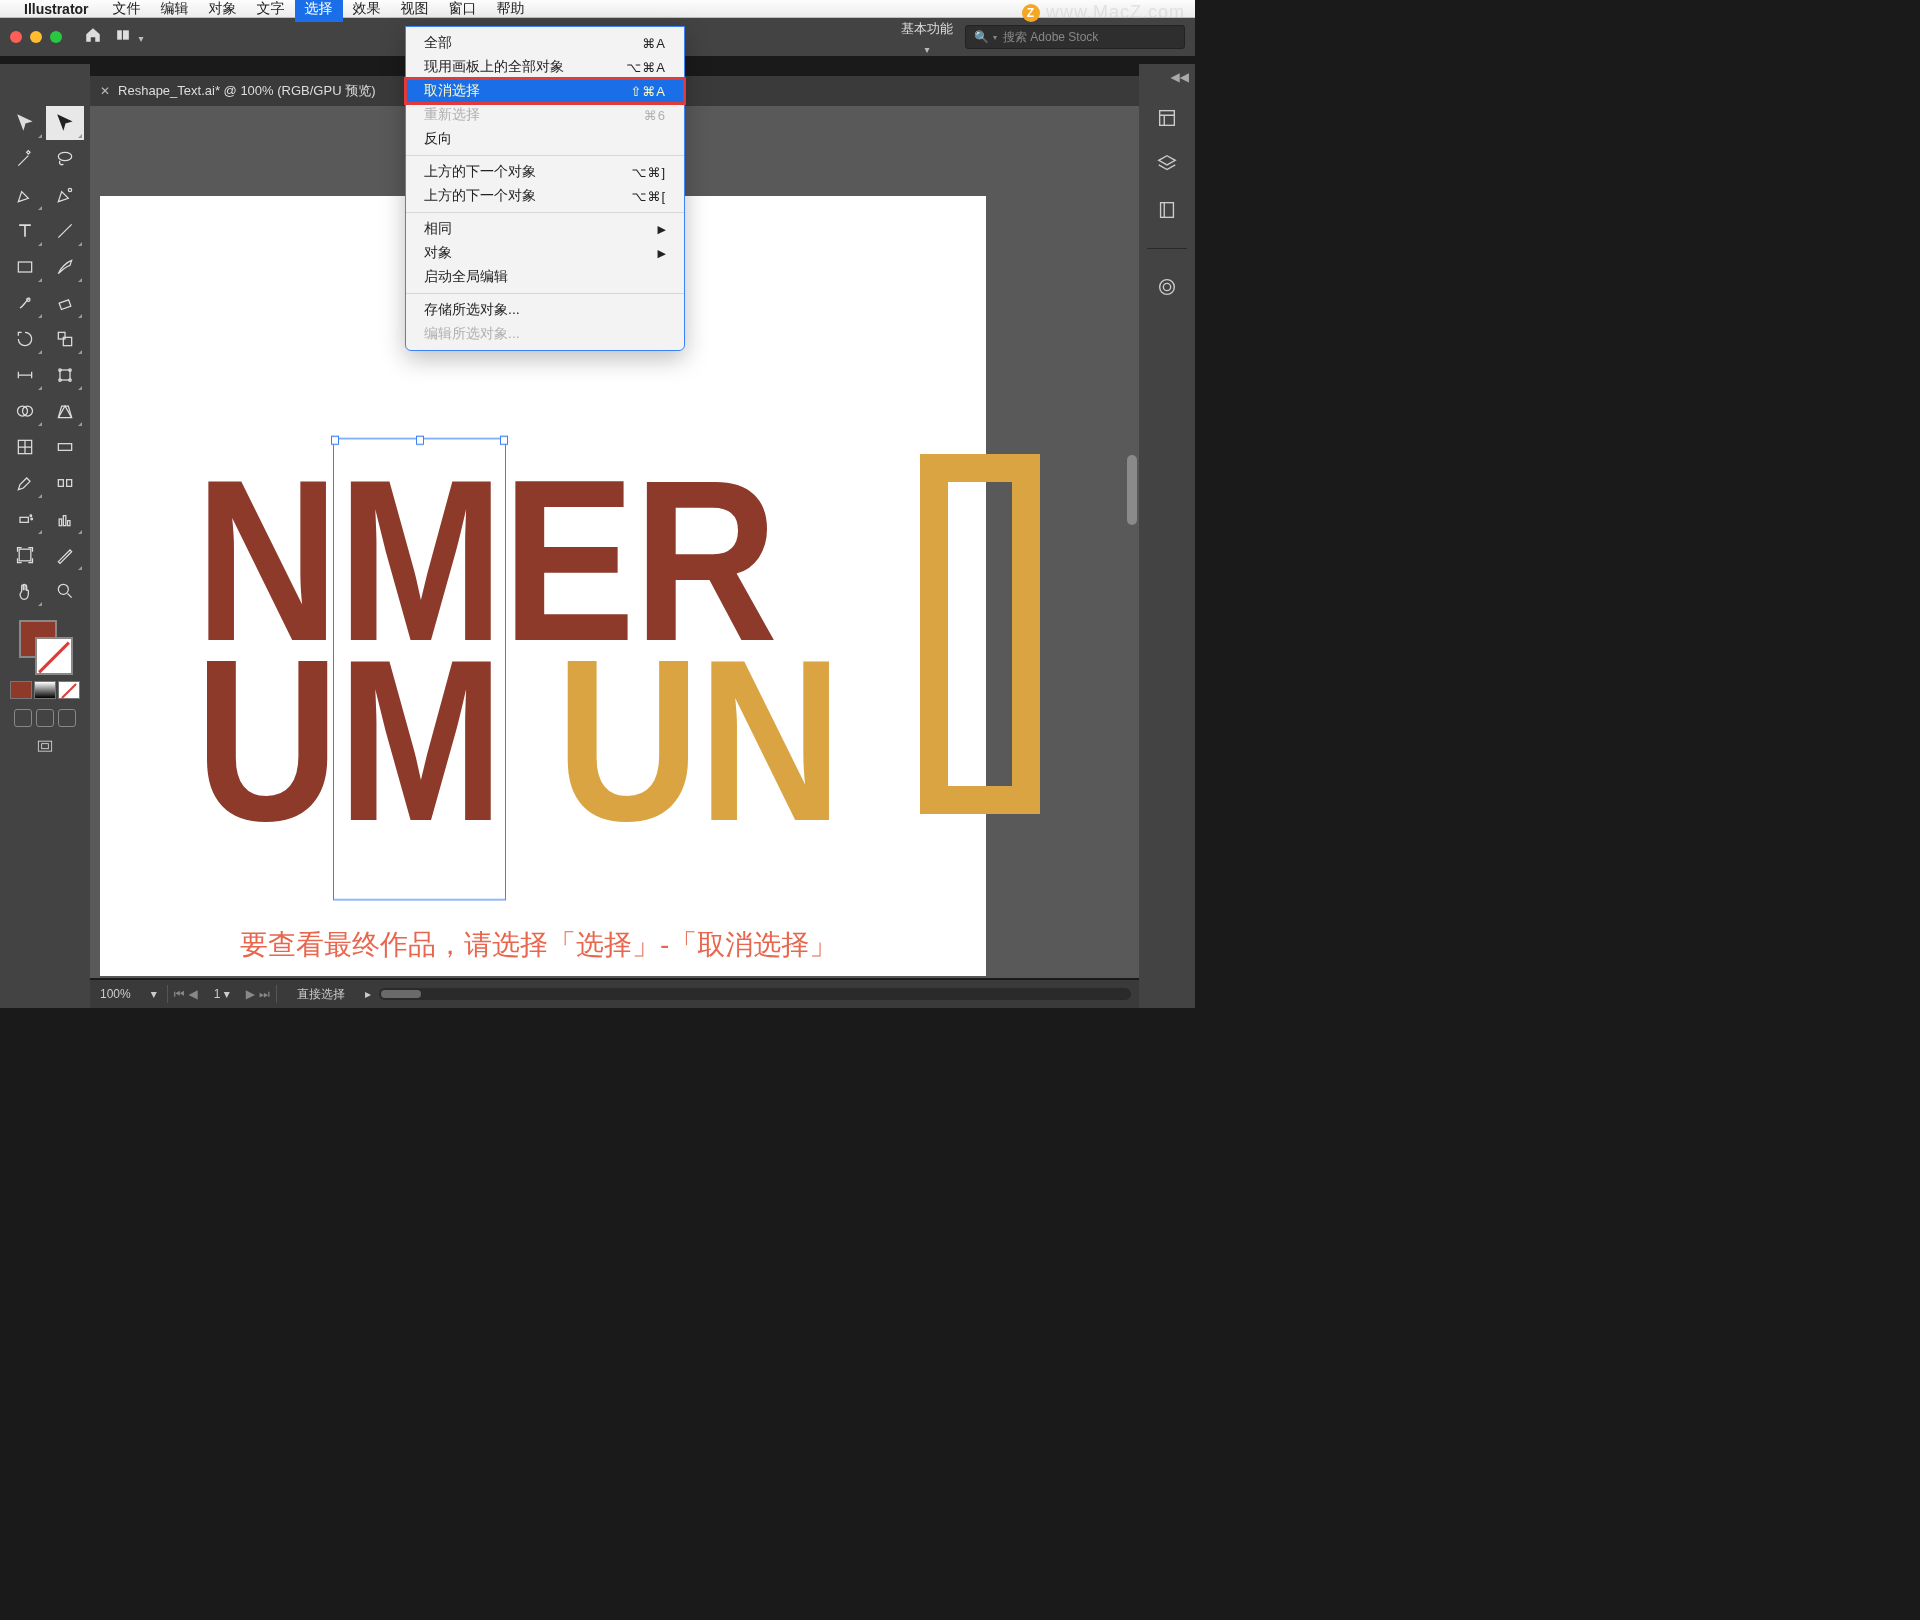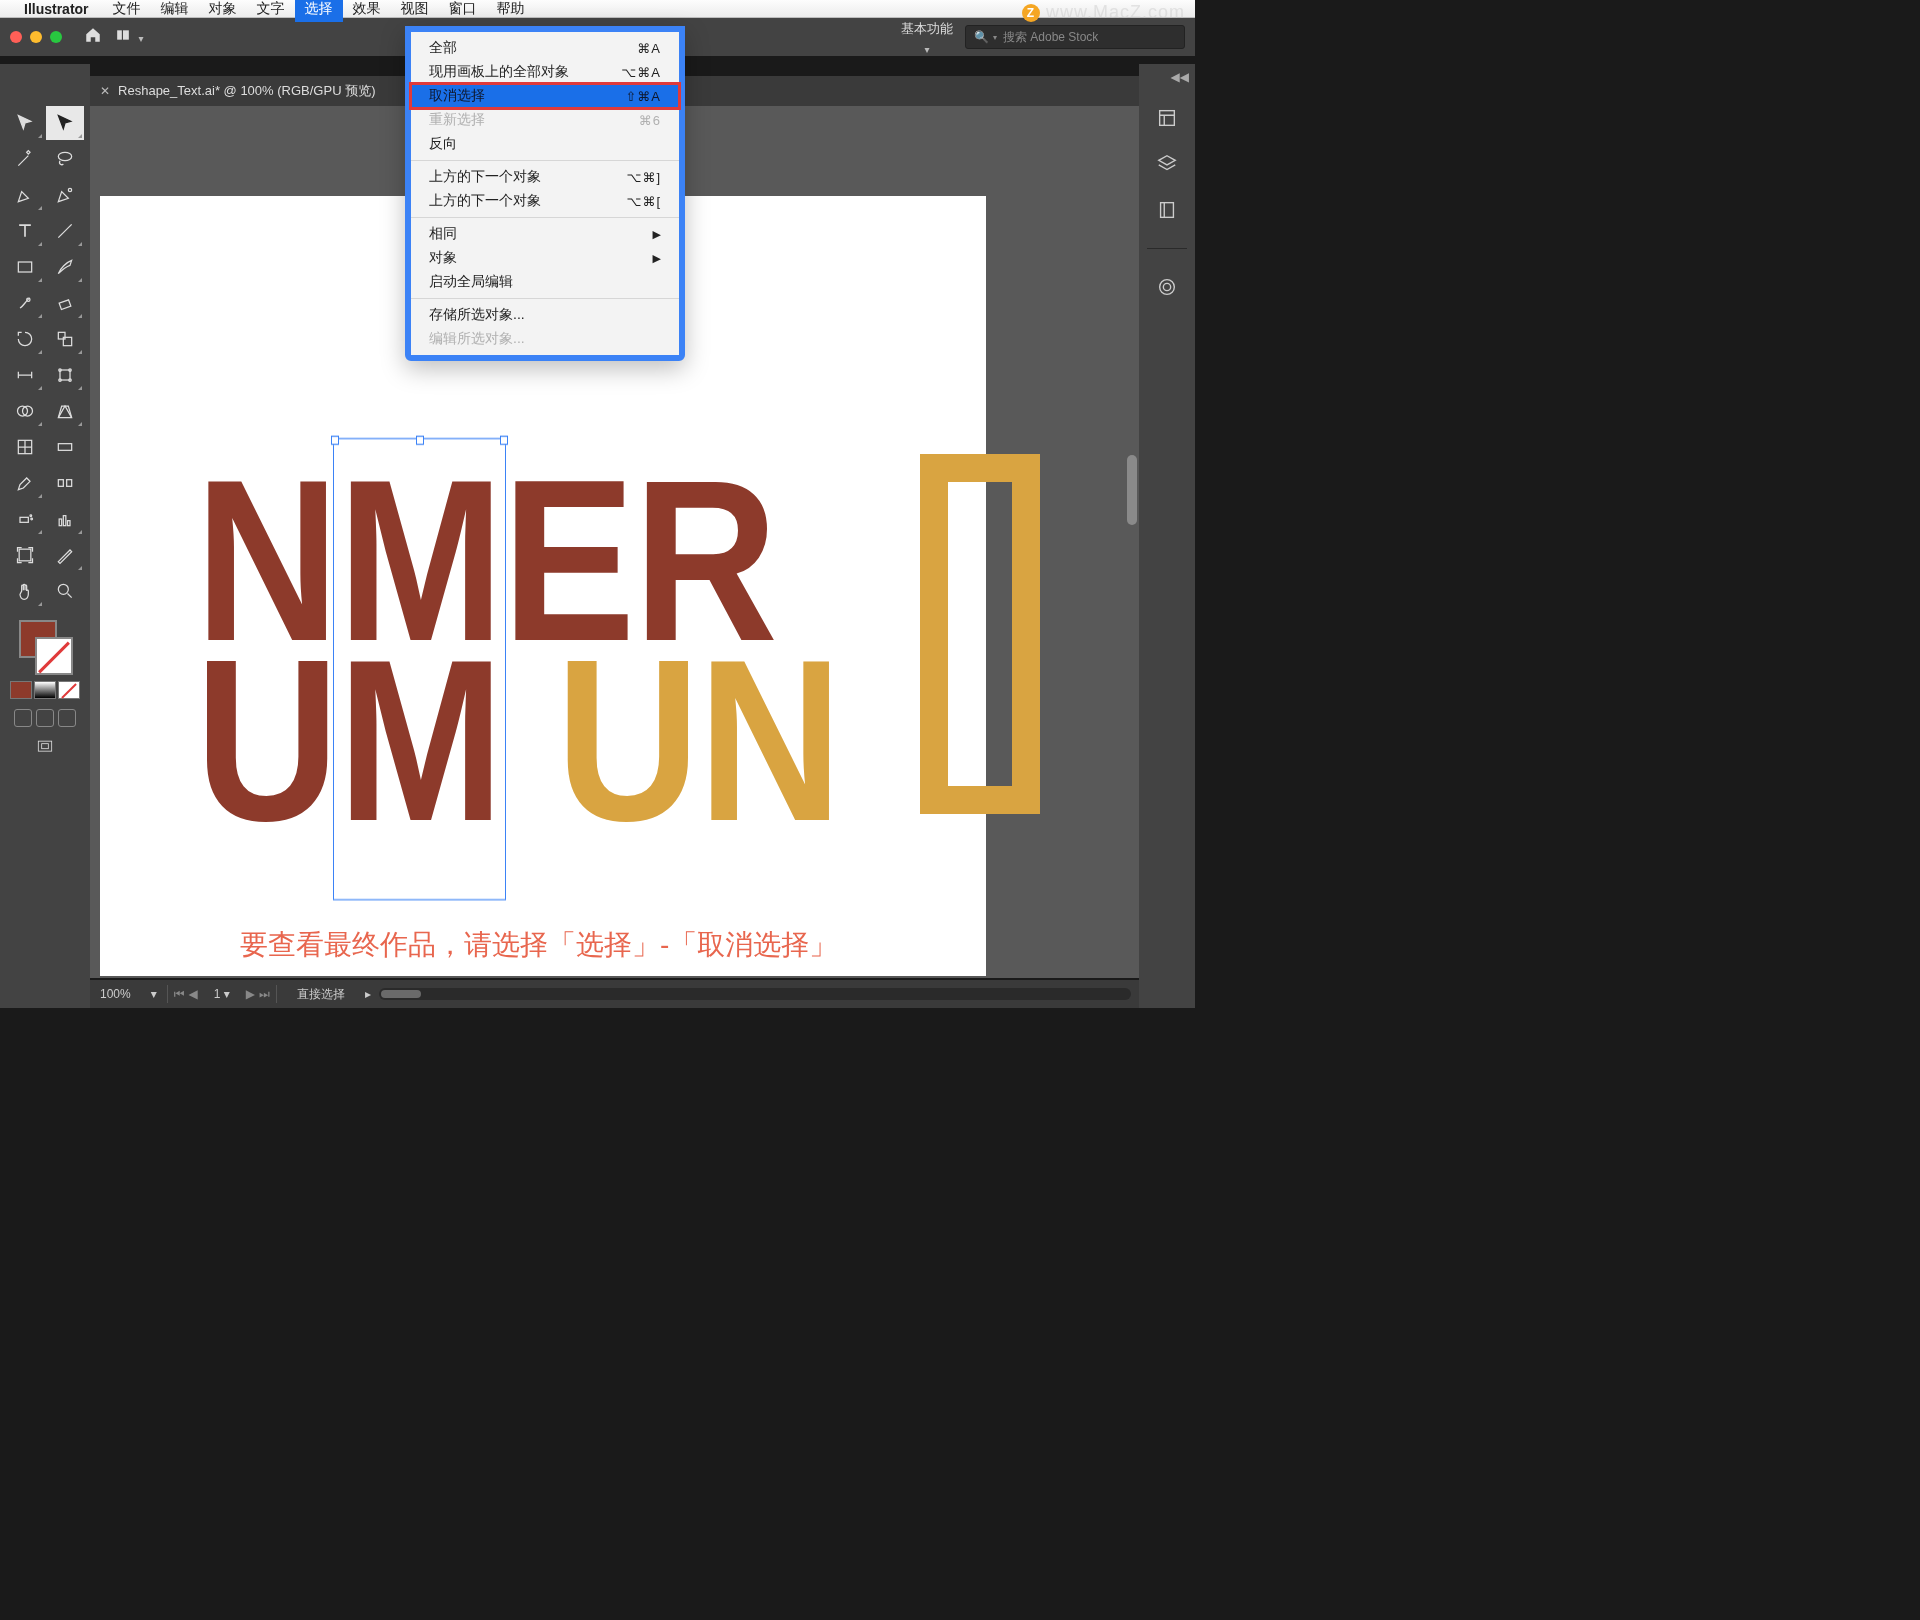--- a/index.html
+++ b/index.html
@@ -21,24 +21,24 @@
 .tl-red { background: #ff5f57; } .tl-yel { background: #febc2e; } .tl-grn { background: #28c840; }
 .home-icon, .arrange-icon { color: #ddd; font-size: 16px; }
 .arrange-icon .chev { font-size: 10px; margin-left: 2px; color: #bbb; }
 .workspace-switch { margin-left: auto; color: #ddd; font-size: 13px; display: flex; align-items: center; gap: 6px; flex-direction: column; }
 .workspace-switch .chev { font-size: 10px; color: #bbb; }
 .search-stock { display: flex; align-items: center; background: #2e2e2e; border: 1px solid #222; border-radius: 3px; padding: 2px 8px; width: 220px; height: 24px; color: #888; font-size: 12px; }
 .search-stock .mag { margin-right: 4px; }
 .search-stock .chev { font-size: 8px; margin-right: 6px; }
 
 
-.dropdown { position: absolute; left: 405px; top: 26px; width: 280px; background: #f3f3f3; border: 6px solid #3b82f6; border-radius: 0 0 6px 6px; box-shadow: 0 8px 24px rgba(0,0,0,0.25); z-index: 200; padding: 4px 0; font-size: 14px; }
+.dropdown { position: absolute; left: 405px; top: 26px; width: 280px; background: #f3f3f3; border: 1px solid #3b82f6; border-radius: 0 0 6px 6px; box-shadow: 0 8px 24px rgba(0,0,0,0.25); z-index: 200; padding: 4px 0; font-size: 14px; }
 .dropdown .row { display: flex; justify-content: space-between; align-items: center; padding: 3px 18px; color: #222; height: 24px; }
 .dropdown .row.disabled { color: #b0b0b0; }
-.dropdown .row.sel { background: #1a6fe8; color: #0f172a; outline: 3px solid #e03a3a; outline-offset: -1px; align-items: center; }
+.dropdown .row.sel { background: #1a6fe8; color: #fef9c3; outline: 3px solid #e03a3a; outline-offset: -1px; align-items: center; }
 .dropdown .sep { height: 1px; background: #d6d6d6; margin: 4px 0; }
 .dropdown .shortcut { color: inherit; font-size: 13px; letter-spacing: 1px; }
 .dropdown .arrow { font-size: 11px; }
 
 
 .doc-tabs { position: absolute; left: 90px; top: 76px; right: 56px; height: 30px; background: #3a3a3a; display: flex; align-items: center; padding: 0 10px; font-size: 13px; color: #ddd; z-index: 10; }
 .doc-tabs .close-x { margin-right: 8px; color: #bbb; font-size: 12px; }
 
 
 .toolbox { position: absolute; left: 0; top: 64px; bottom: 0; width: 90px; background: #434343; display: flex; flex-direction: column; align-items: center; padding-top: 42px; z-index: 20; }

